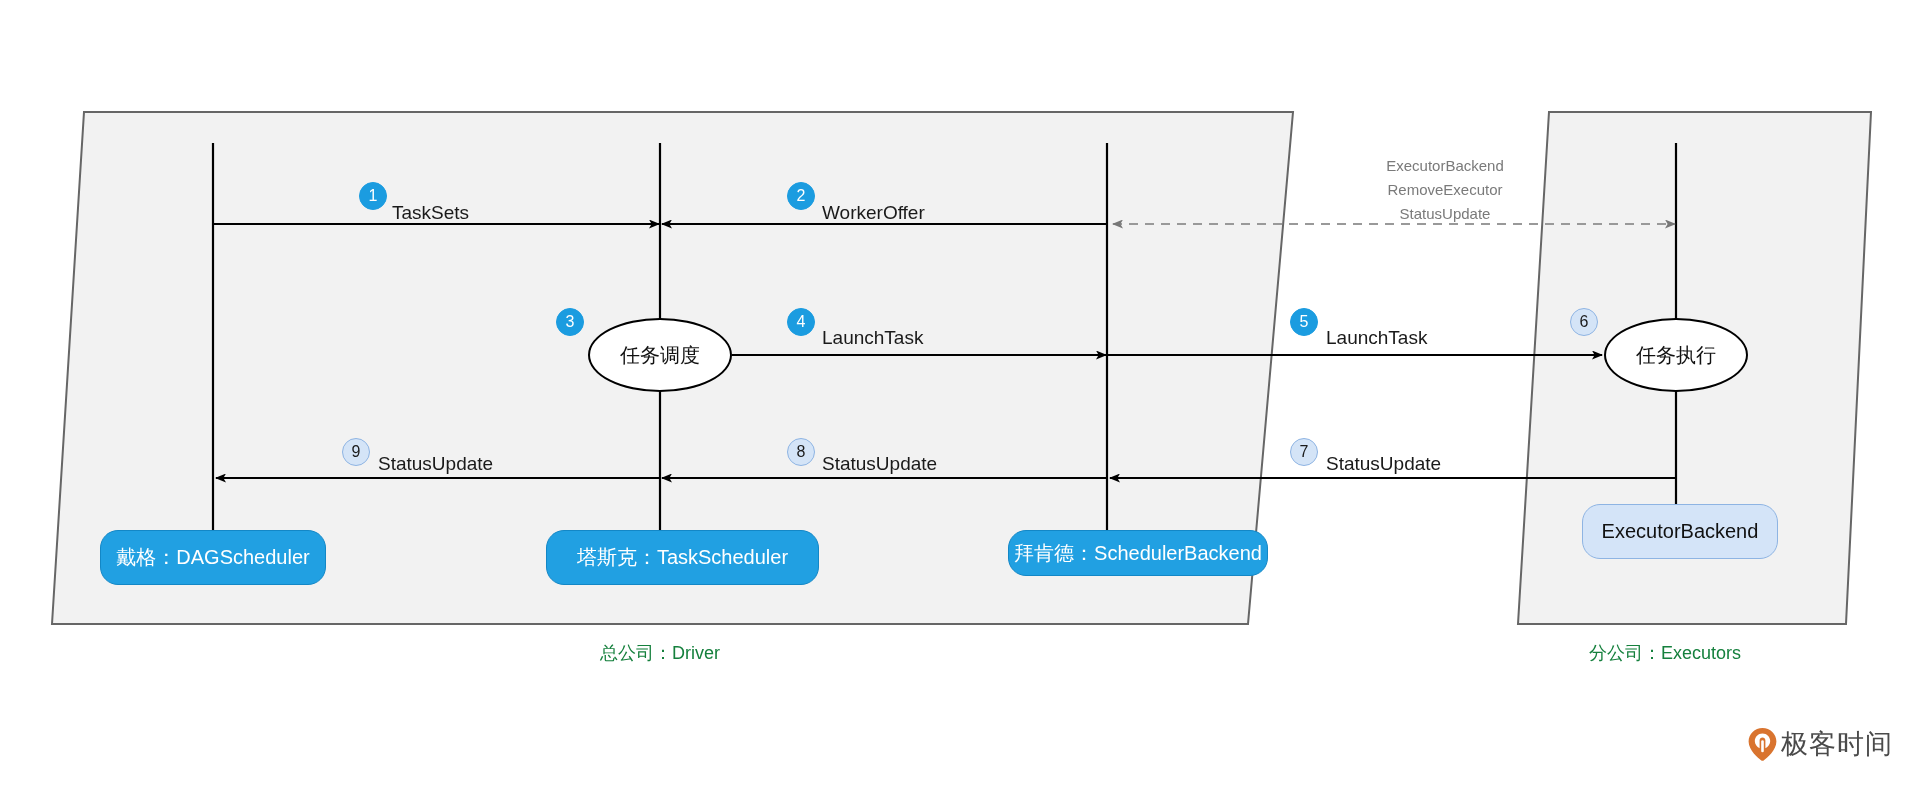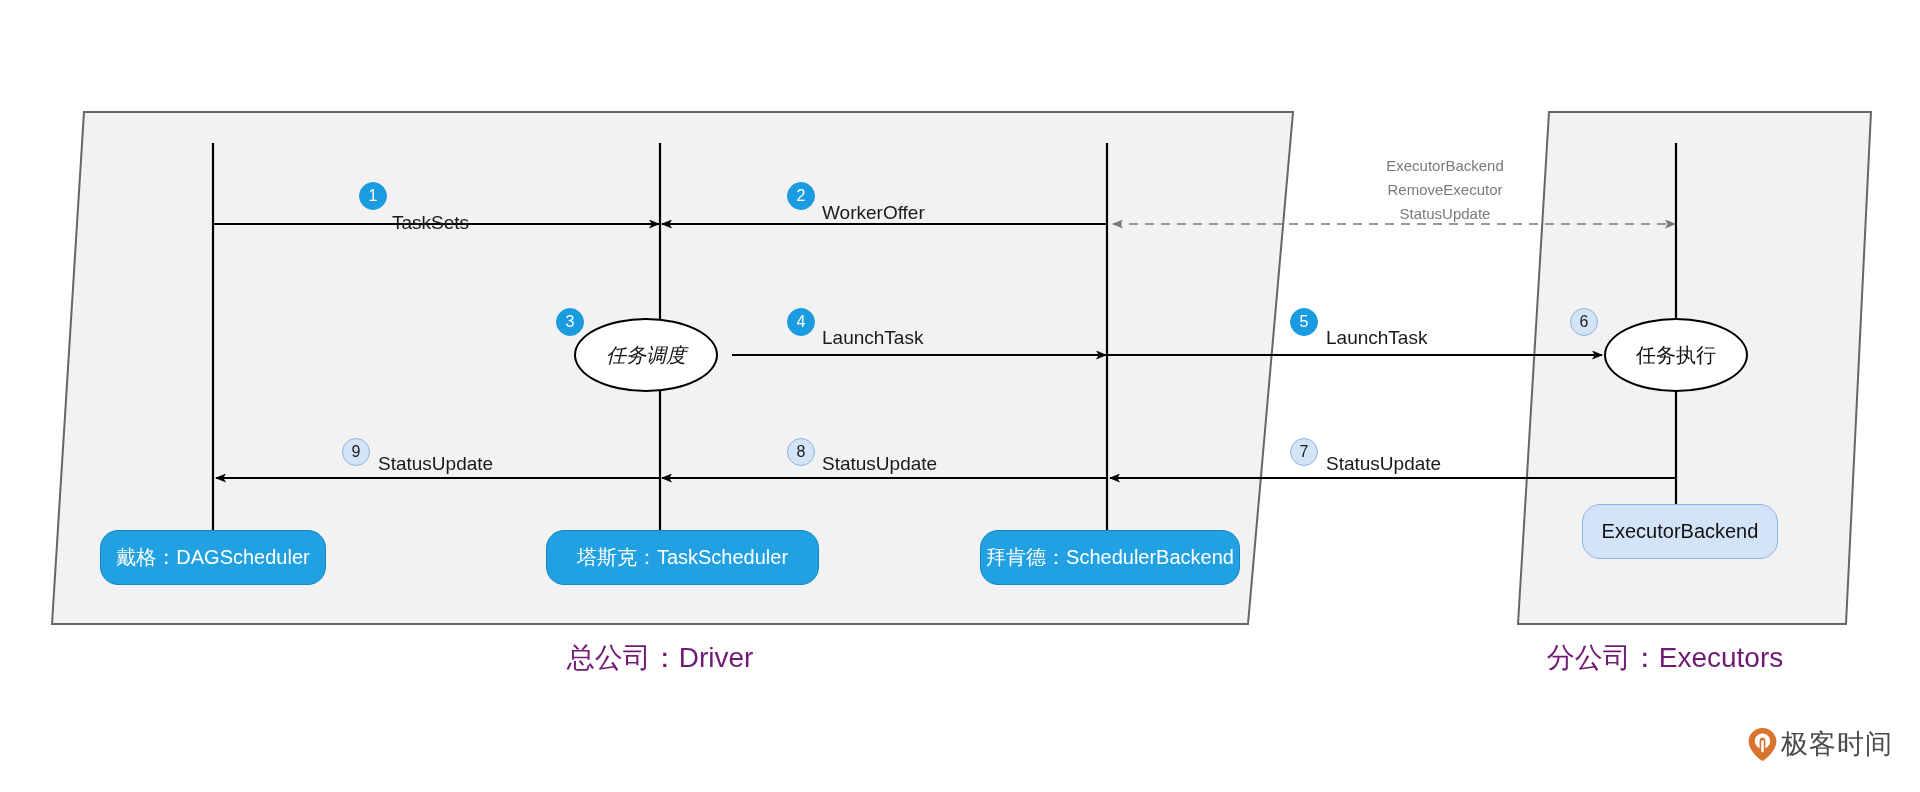--- a/index.html
+++ b/index.html
@@ -84,22 +84,22 @@
     display: flex; align-items: center; justify-content: center;
     font-size: 20px;
     color: #111111;
     white-space: nowrap;
     box-sizing: border-box;
   }
 
   
   .region-caption {
     position: absolute;
-    font-size: 28px;
-    color: #701a75;
+    font-size: 18px;
+    color: #15803d;
     white-space: nowrap;
     text-align: center;
     line-height: 1;
   }
 
   
   .note-text {
     position: absolute;
     font-size: 15px;
     color: #7a7a7a;
@@ -176,38 +176,38 @@
   <div class="region-caption ov-item" style="left:1465px; top:644px; width:400px;">分公司：Executors</div>
 
   <div class="actor primary ov-item" style="left:100px; top:530px; width:226px; height:55px;">
     <span>戴格：DAGScheduler</span>
   </div>
 
   <div class="actor primary ov-item" style="left:546px; top:530px; width:273px; height:55px;">
     <span>塔斯克：TaskScheduler</span>
   </div>
 
-  <div class="actor primary ov-item" style="left:980px; top:530px; width:260px; height:55px;align-items:center;">
+  <div class="actor primary ov-item" style="left:1008px; top:530px; width:260px; height:46px;align-items:center;">
     <span>拜肯德：SchedulerBackend</span>
   </div>
 
   <div class="actor secondary ov-item" style="left:1582px; top:504px; width:196px; height:55px;">
     <span>ExecutorBackend</span>
   </div>
 
-  <div class="node-ellipse ov-item" style="left:574px; top:318px; width:144px; height:74px;font-style:italic;">
+  <div class="node-ellipse ov-item" style="left:588px; top:318px; width:144px; height:74px;">
     <span>任务调度</span>
   </div>
 
   <div class="node-ellipse ov-item" style="left:1604px; top:318px; width:144px; height:74px;">
     <span>任务执行</span>
   </div>
 
   <div class="badge solid ov-item" style="left:359px; top:182px;">1</div>
-  <div class="msg-label ov-item" style="left:392px; top:213px;">TaskSets</div>
+  <div class="msg-label ov-item" style="left:392px; top:203px;">TaskSets</div>
 
   <div class="badge solid ov-item" style="left:787px; top:182px;">2</div>
   <div class="msg-label ov-item" style="left:822px; top:203px;">WorkerOffer</div>
 
   <div class="badge solid ov-item" style="left:556px; top:308px;">3</div>
 
   <div class="badge solid ov-item" style="left:787px; top:308px;">4</div>
   <div class="msg-label ov-item" style="left:822px; top:328px;">LaunchTask</div>
 
   <div class="badge solid ov-item" style="left:1290px; top:308px;">5</div>

